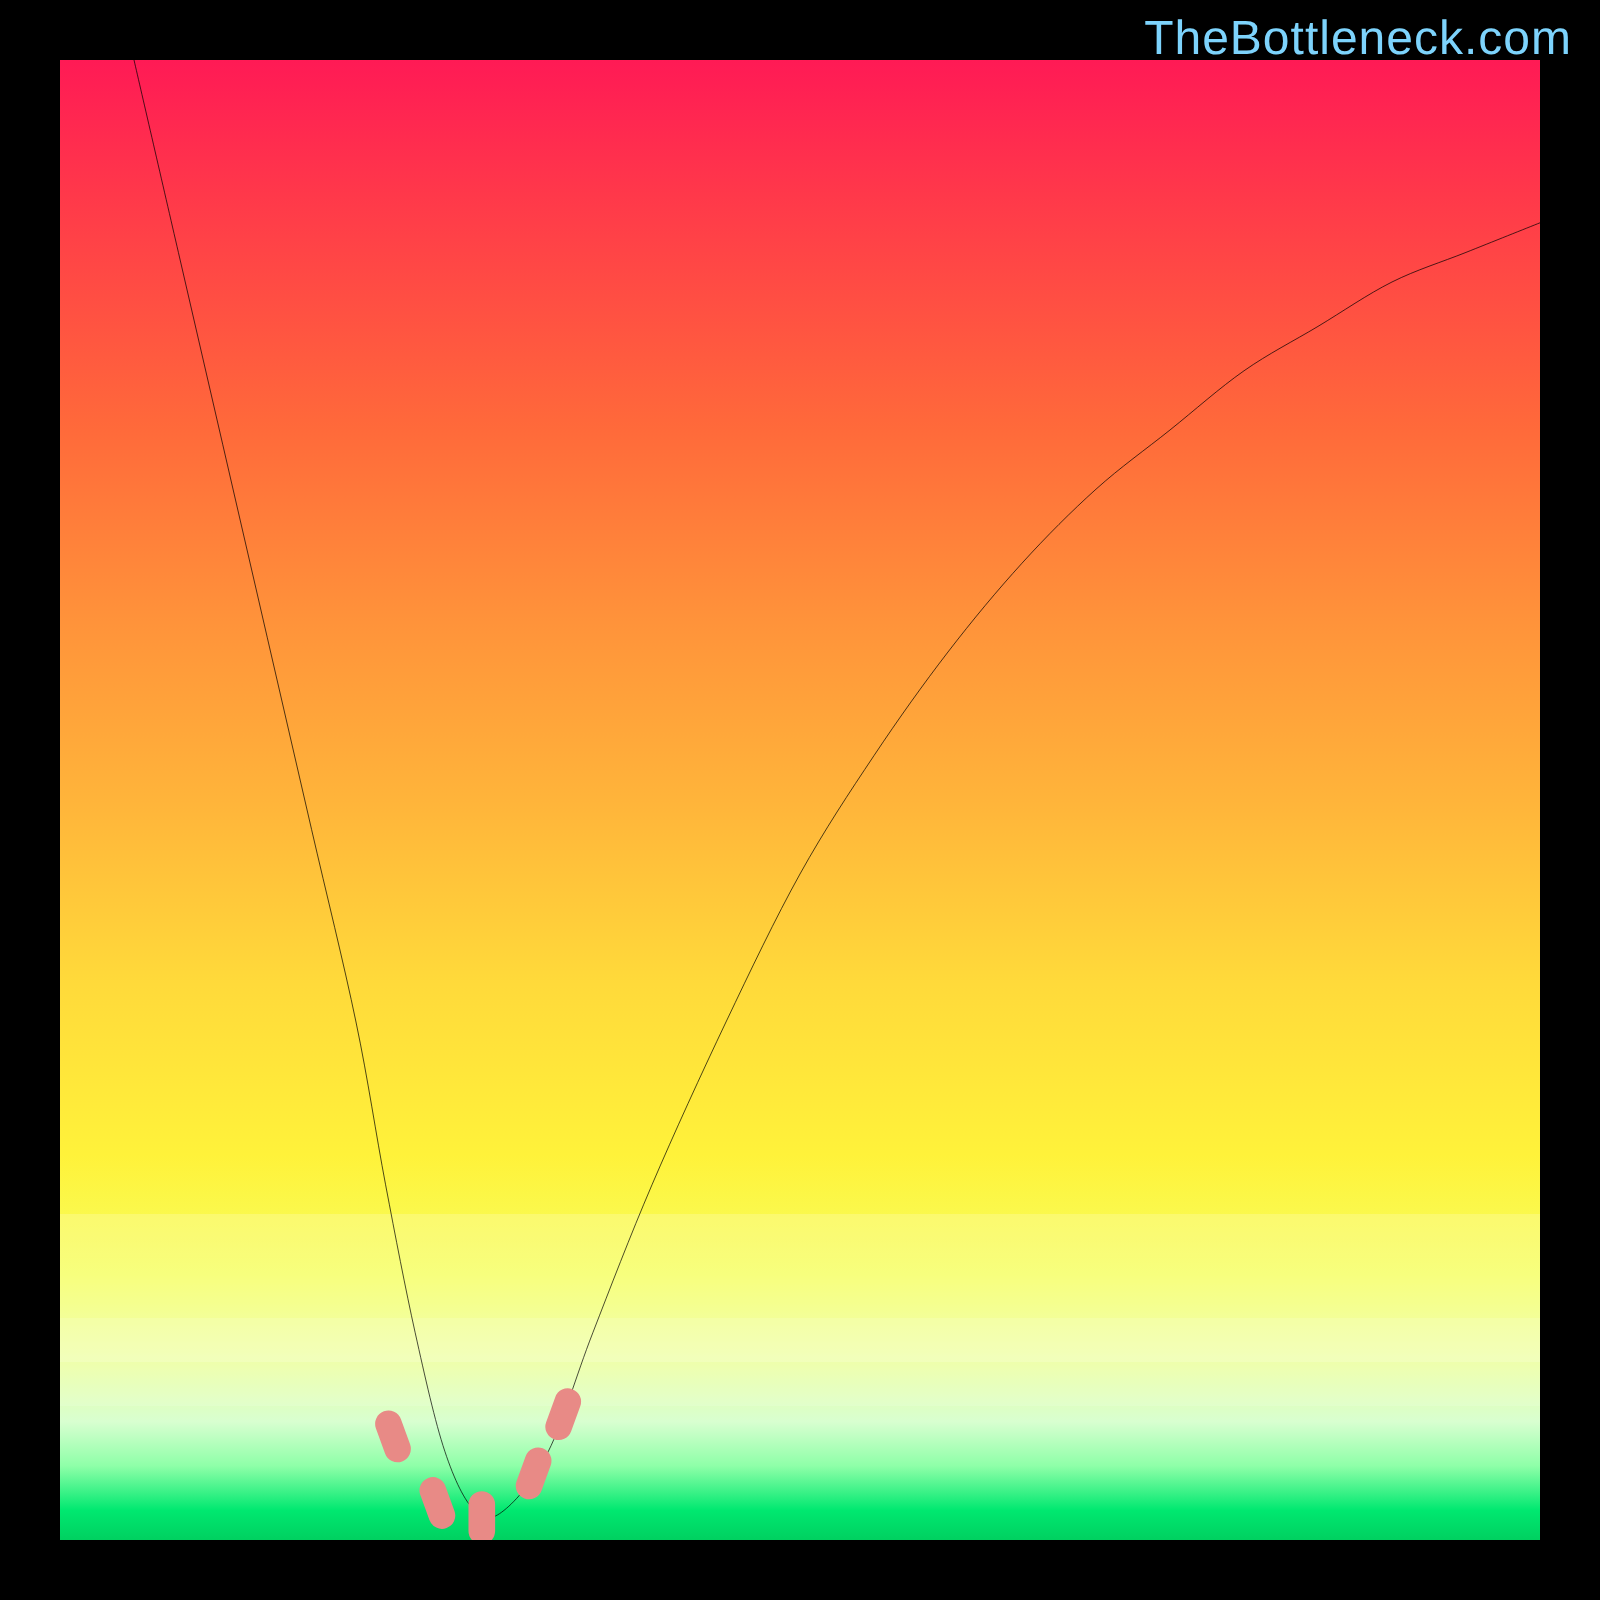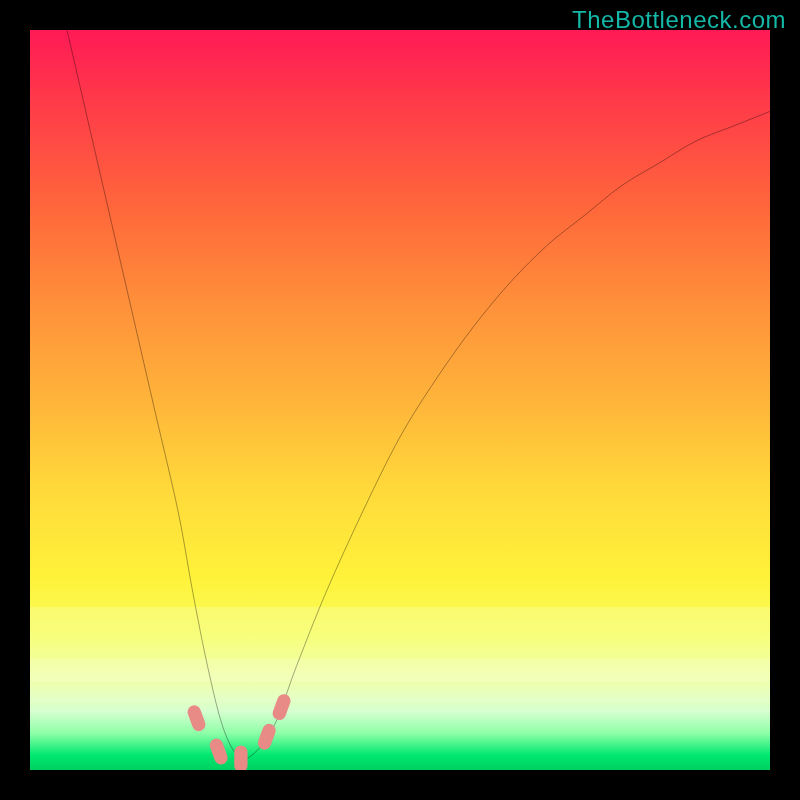--- a/index.html
+++ b/index.html
@@ -59,21 +59,21 @@
     position: absolute;
     left: 0;
     top: 0;
     width: 100%;
     height: 100%;
   }
   .watermark {
     position: absolute;
     top: 6px;
     right: 14px;
-    color: #14b8a6;
+    color: #7dd3fc;
     font-size: 24px;
     font-weight: 500;
     letter-spacing: 0.5px;
     user-select: none;
   }
 </style>
 </head>
 <body>
 
 <div class="frame">

